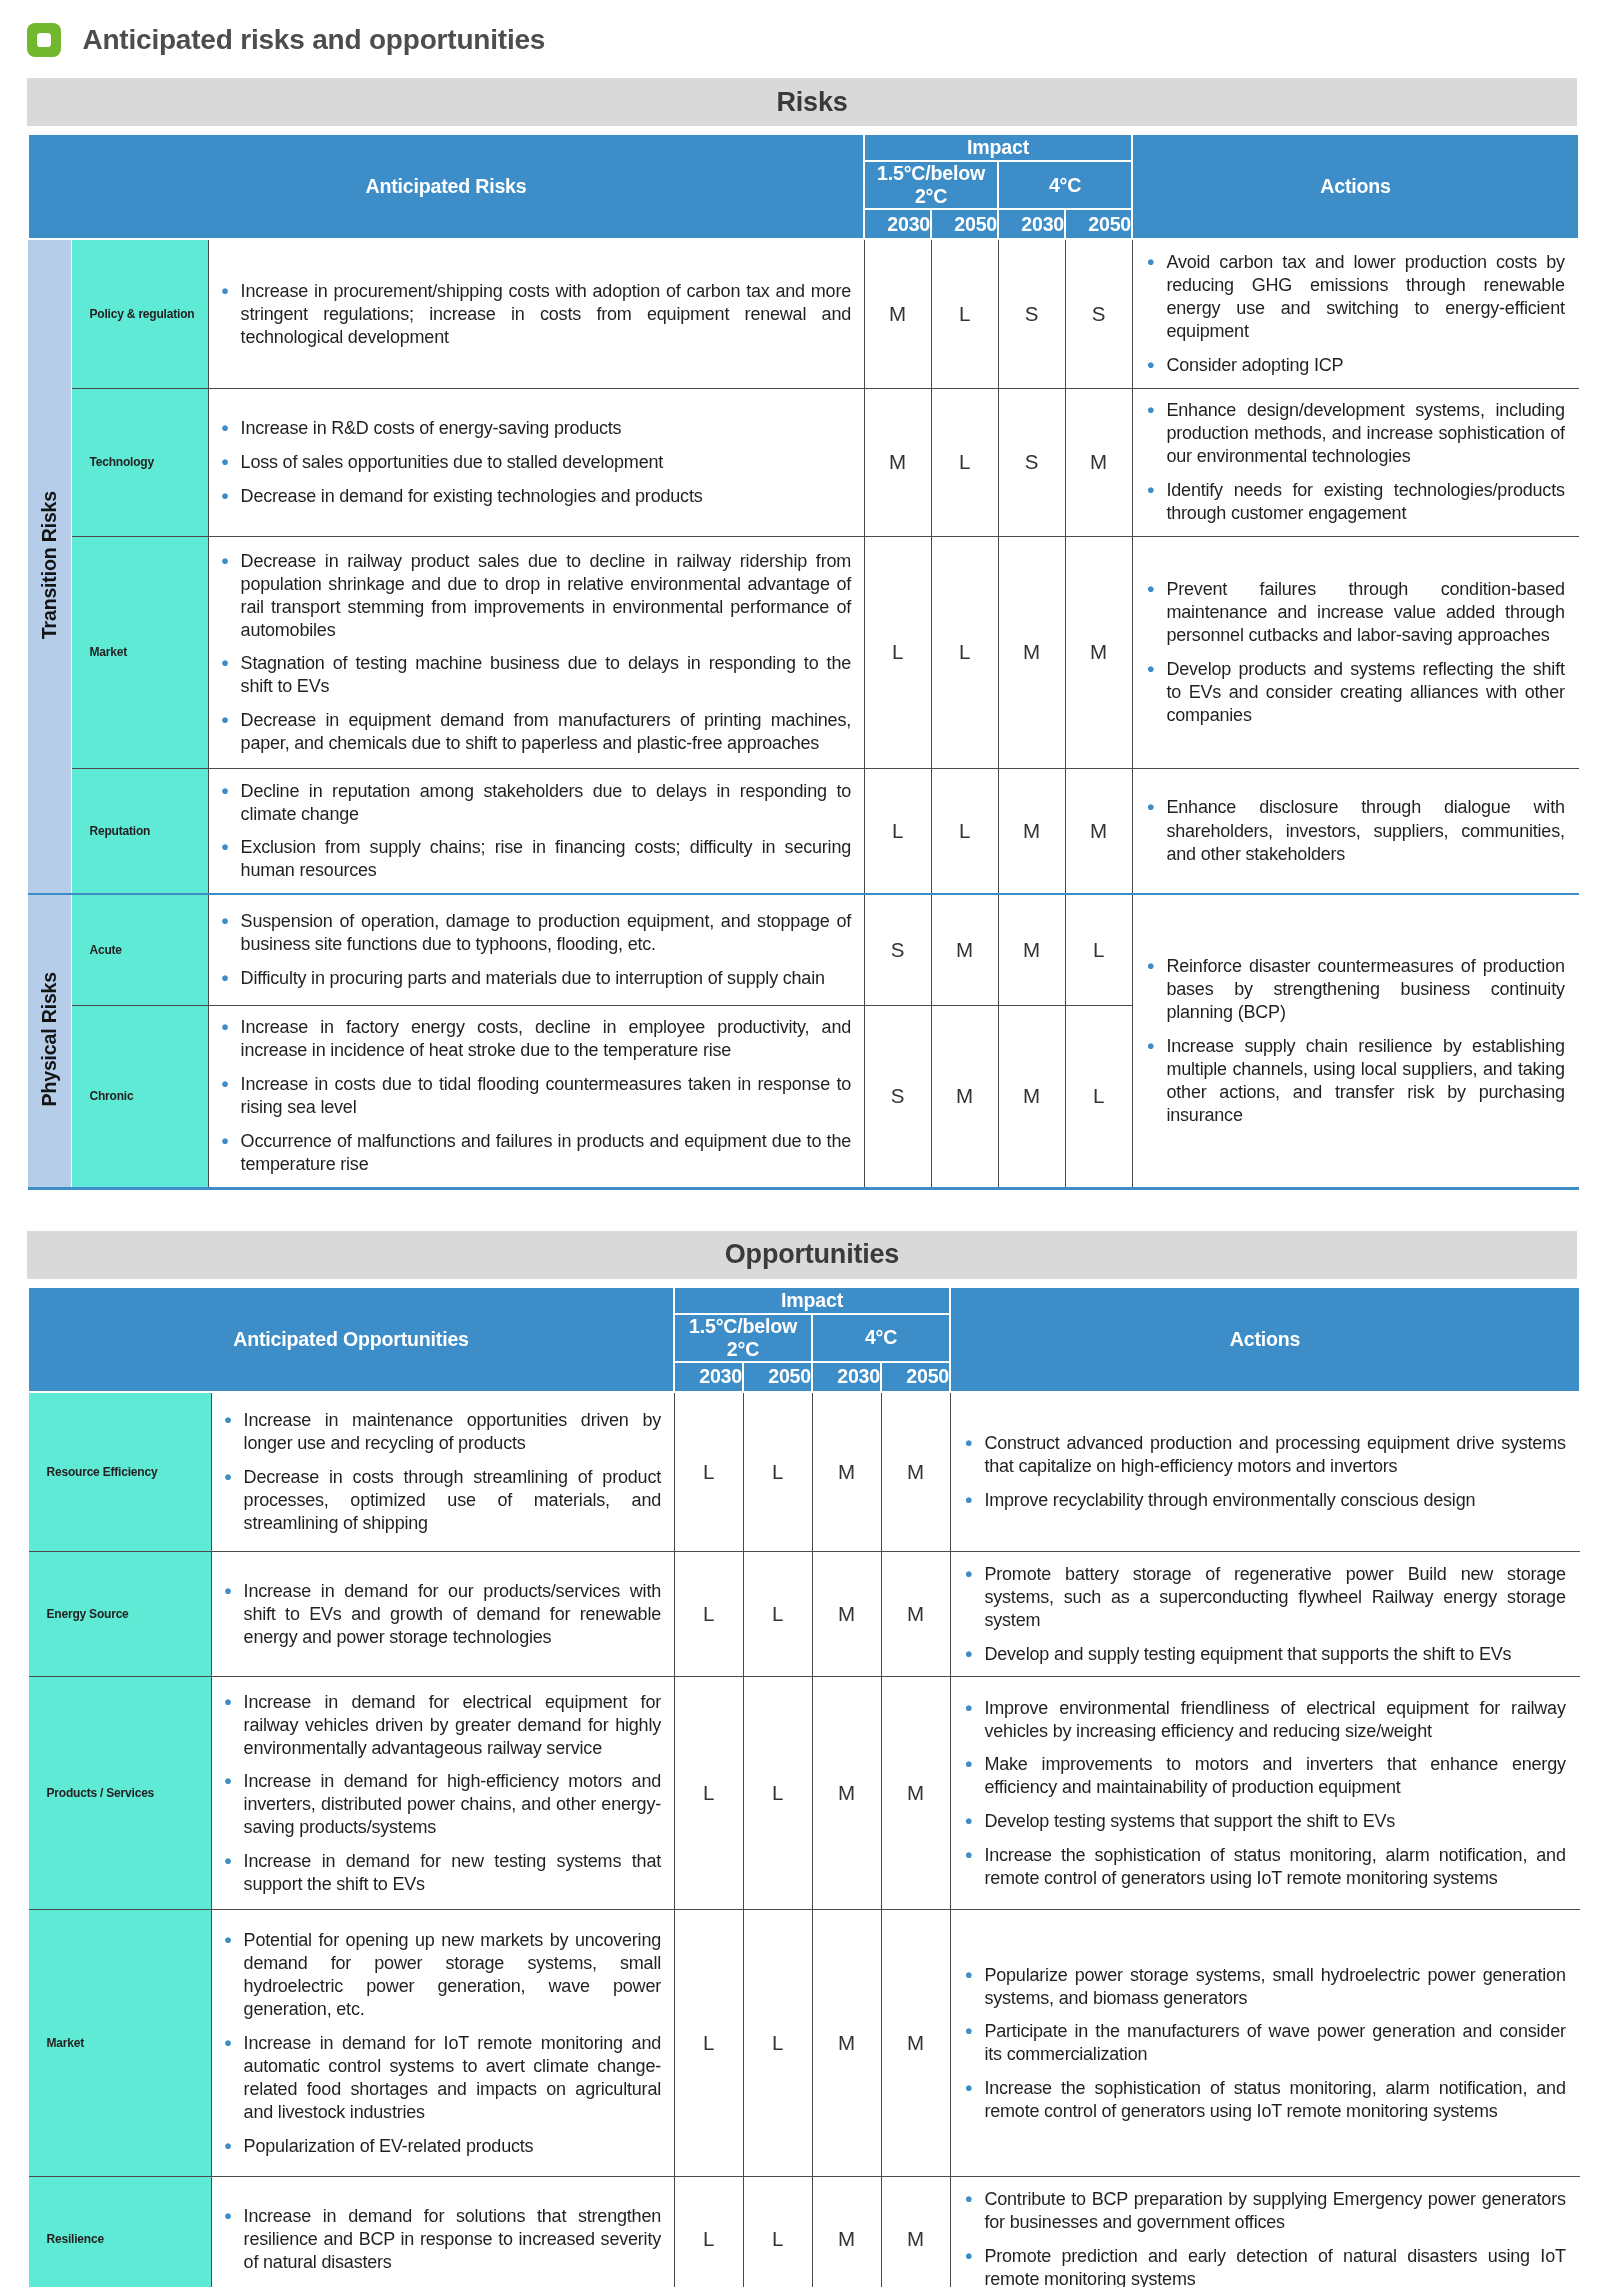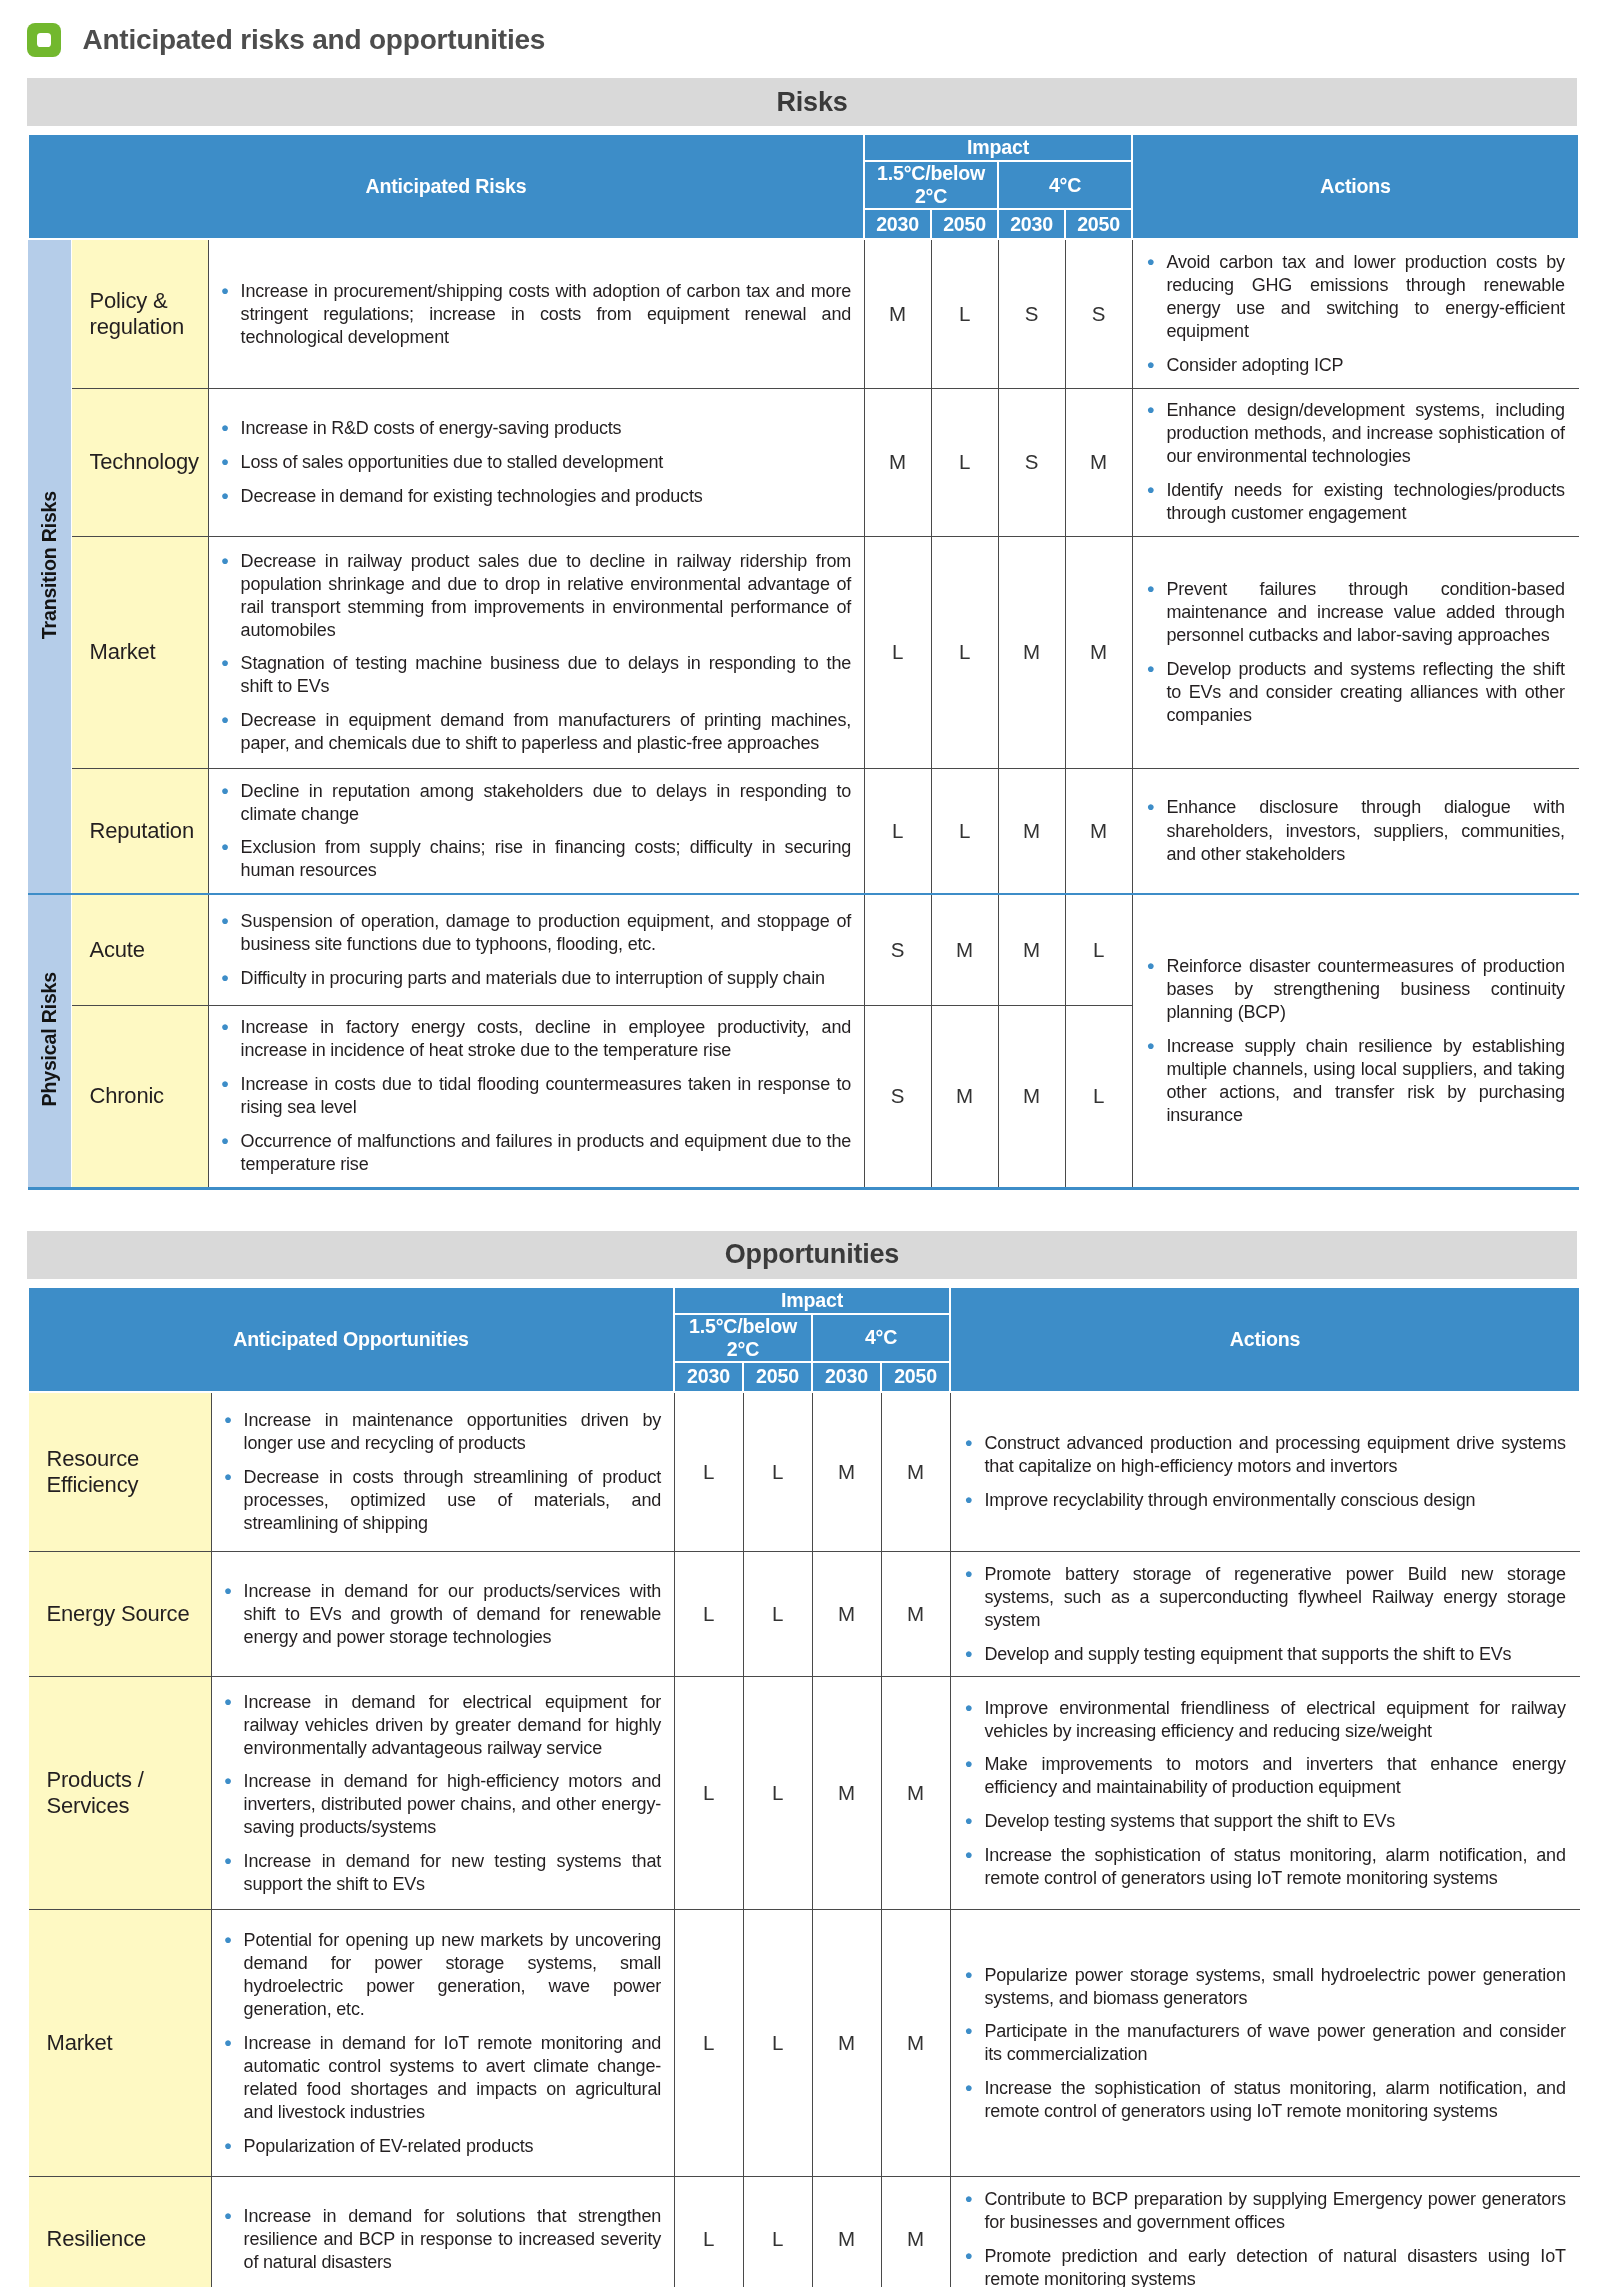--- a/index.html
+++ b/index.html
@@ -34,33 +34,33 @@
 
   
   table.data {
     margin: 7.1px 27px 0 27px;
     width: 1551px; table-layout: fixed;
     border-collapse: collapse;
     border-bottom: 3.6px solid #3d8dc8;
   }
   table.data thead th { background: #3d8dc8; color: #ffffff; font-weight: bold; font-size: 19.6px; border: 2.7px solid #ffffff; padding: 0; }
   th.hscen { background: #abc8e4; color: #1a1a1a; font-size: 18.7px; font-weight: bold; border-width: 1.8px; }
-  th.hyear { background: #cfdeef; color: #222222; font-size: 19.6px; font-weight: normal; border-width: 1.8px; }
+  th.hyear { background: #cfdeef; color: #222222; font-size: 19.6px; font-weight: normal; border-width: 1.8px; text-align: right; }
   .hr1 { height: 27px; } .hr2 { height: 32px; } .hr3 { height: 30px; }
 
   tbody td { border-top: 1.8px solid #4a4a4a; vertical-align: middle; padding: 0; }
   tr.first td { border-top: none; }
   tr.phys td { border-top: 2.7px solid #3d8dc8; }
 
   td.side { background: #b5cde9; text-align: center; }
   .vlabel {
     display: inline-block; writing-mode: vertical-rl; transform: rotate(180deg);
     font-weight: bold; font-size: 19.6px; color: #141414; white-space: nowrap;
   }
-  td.cat { background: #fef9c3; padding: 7.1px 7.1px 7.1px 18px; font-weight: normal; font-size: 22px; border-left: 1.8px solid #ffffff; }
+  td.cat { background: #5eead4; padding: 7.1px 7.1px 7.1px 18px; font-weight: bold; font-size: 12px; border-left: 1.8px solid #ffffff; }
   td.desc { background: #ffffff; border-left: 0.9px solid #4a4a4a; padding: 10.7px 12.5px; }
   td.imp { background: #ffffff; border-left: 0.9px solid #4a4a4a; text-align: center; font-size: 20.5px; color: #333333; }
   td.act { background: #ffffff; border-left: 0.9px solid #4a4a4a; padding: 10.7px 14.3px; }
 
   .bullets { display: flex; flex-direction: column; gap: 10.7px; }
   .bullet { display: flex; gap: 7.1px; font-size: 18px; line-height: 1.28; }
   .dot { flex: 0 0 12.5px; color: #3d8dc8; font-size: 13.4px; line-height: 22px; }
   .dot::before { content: "●"; }
   .btxt { flex: 1; text-align: justify; }
 

